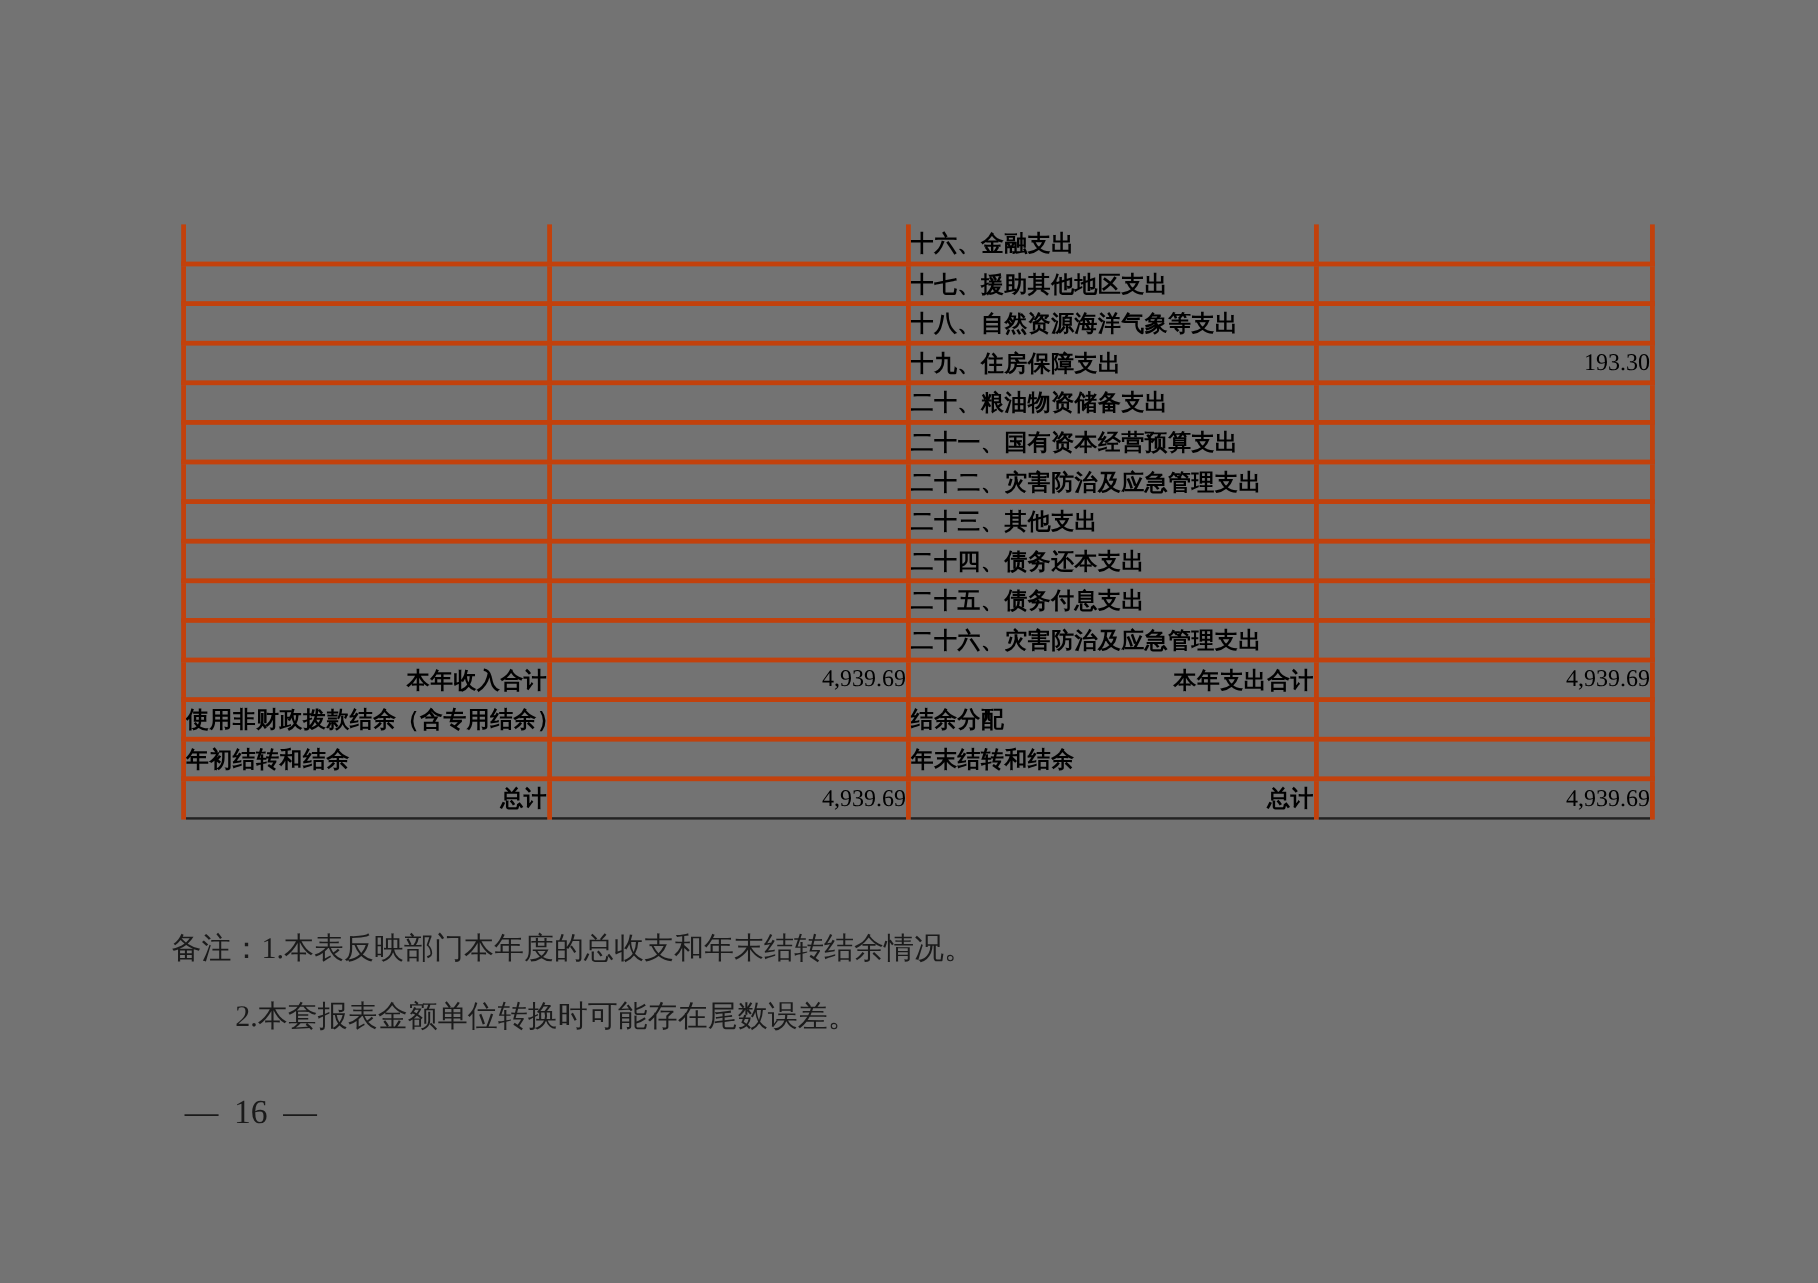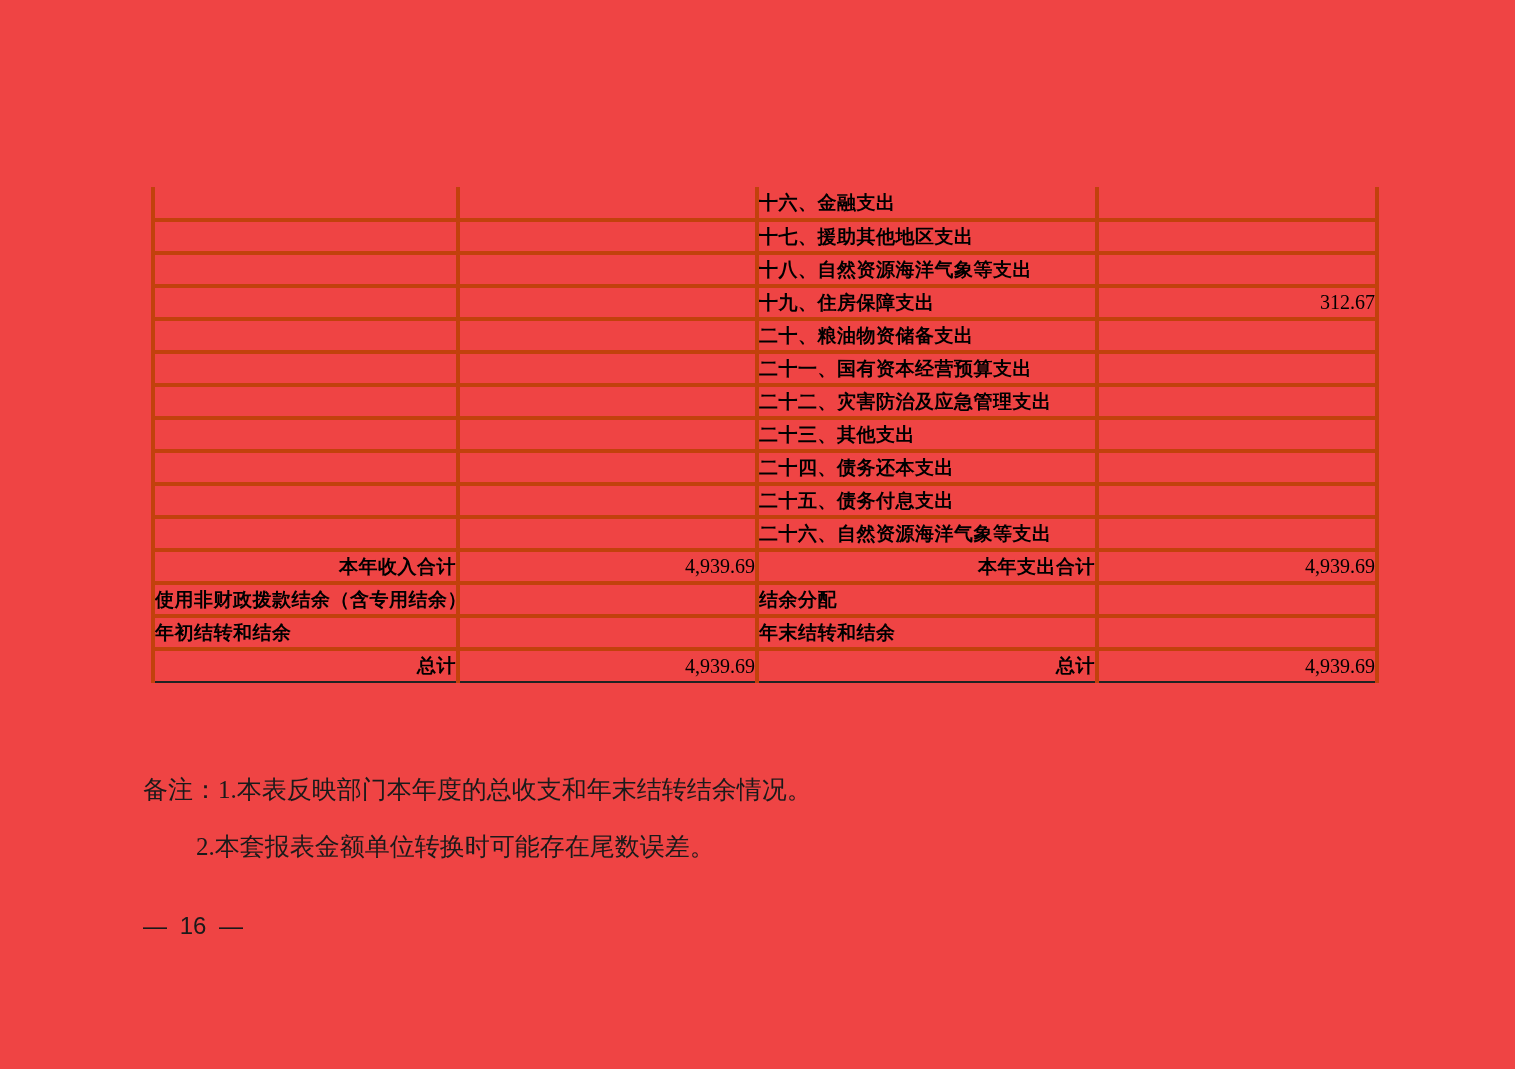--- a/index.html
+++ b/index.html
@@ -4,21 +4,21 @@
 <style>
   * { margin: 0; padding: 0; box-sizing: border-box; }
   html, body { background: #ffffff; }
   body {
     width: 1515px; height: 1069px;
     position: relative;
     font-family: "Liberation Sans", sans-serif;
     color: #000000;
     overflow: hidden;
   }
-  .page { position: absolute; left: 0; top: 0; width: 1515px; height: 1069px; background: #ef4444; }
+  .page { position: absolute; left: 0; top: 0; width: 1515px; height: 1069px; background: #737373; }
 
   table.budget {
     position: absolute;
     left: 151px; top: 187px;
     width: 1224px;
     border-collapse: collapse;
     table-layout: fixed;
   }
   table.budget td {
     border: 4px solid #c2410c;
@@ -52,23 +52,23 @@
     font-family: "Liberation Serif", serif;
     font-size: 25px;
     color: #1a1a1a;
     white-space: nowrap;
   }
   .note-1 { left: 143px; top: 773px; }
   .note-2 { left: 196px; top: 830px; }
 
   .page-number {
     position: absolute;
-    left: 143px; top: 912px;
-    font-family: Liberation Sans, sans-serif;
-    font-size: 24px;
+    left: 154px; top: 912px;
+    font-family: Liberation Serif, serif;
+    font-size: 28px;
     color: #1a1a1a;
     word-spacing: 6px;
     white-space: nowrap;
   }
 </style>
 </head>
 <body>
 
 <div class="page">
 
@@ -95,21 +95,21 @@
       <tr>
         <td class="lbl"></td>
         <td class="num"></td>
         <td class="lbl">十八、自然资源海洋气象等支出</td>
         <td class="num"></td>
       </tr>
       <tr>
         <td class="lbl"></td>
         <td class="num"></td>
         <td class="lbl">十九、住房保障支出</td>
-        <td class="num">312.67</td>
+        <td class="num">193.30</td>
       </tr>
       <tr>
         <td class="lbl"></td>
         <td class="num"></td>
         <td class="lbl">二十、粮油物资储备支出</td>
         <td class="num"></td>
       </tr>
       <tr>
         <td class="lbl"></td>
         <td class="num"></td>
@@ -136,21 +136,21 @@
       </tr>
       <tr>
         <td class="lbl"></td>
         <td class="num"></td>
         <td class="lbl">二十五、债务付息支出</td>
         <td class="num"></td>
       </tr>
       <tr>
         <td class="lbl"></td>
         <td class="num"></td>
-        <td class="lbl">二十六、自然资源海洋气象等支出</td>
+        <td class="lbl">二十六、灾害防治及应急管理支出</td>
         <td class="num"></td>
       </tr>
       <tr>
         <td class="lbl center">本年收入合计</td>
         <td class="num">4,939.69</td>
         <td class="lbl center">本年支出合计</td>
         <td class="num">4,939.69</td>
       </tr>
       <tr>
         <td class="lbl">使用非财政拨款结余（含专用结余）</td>

